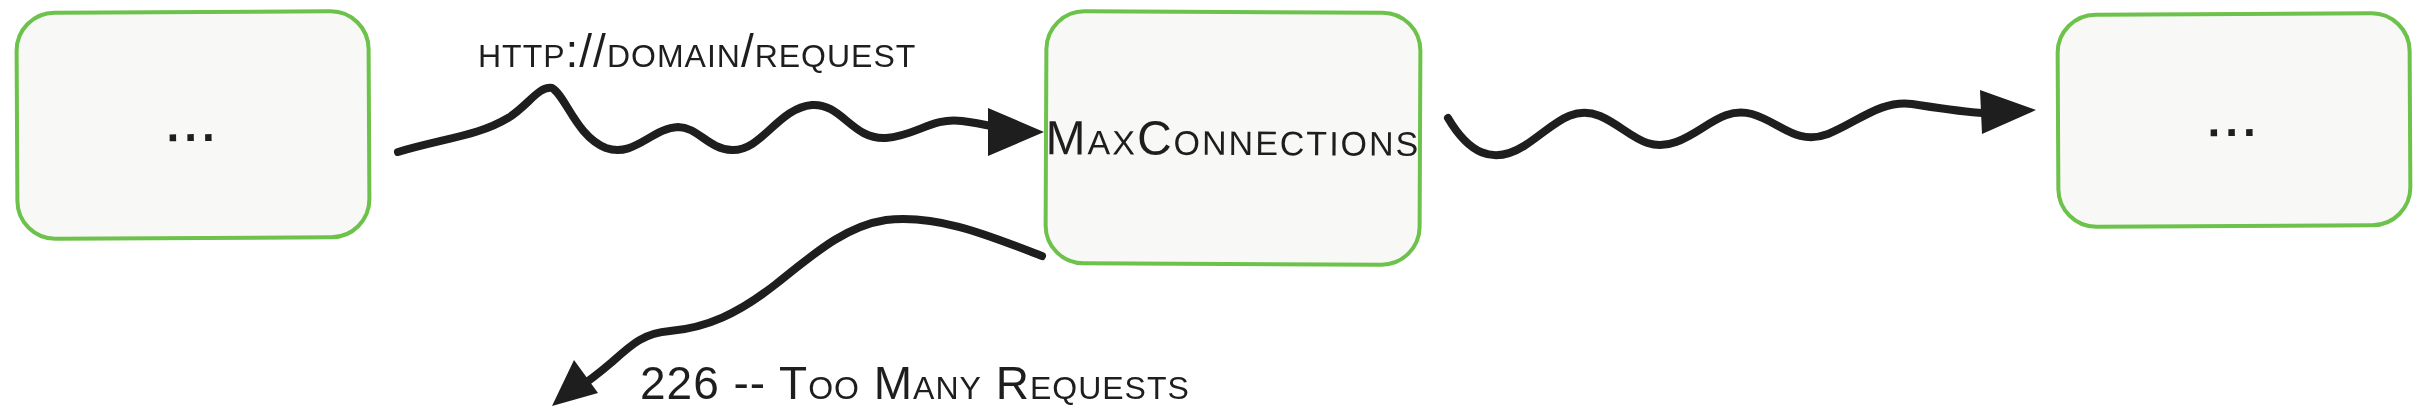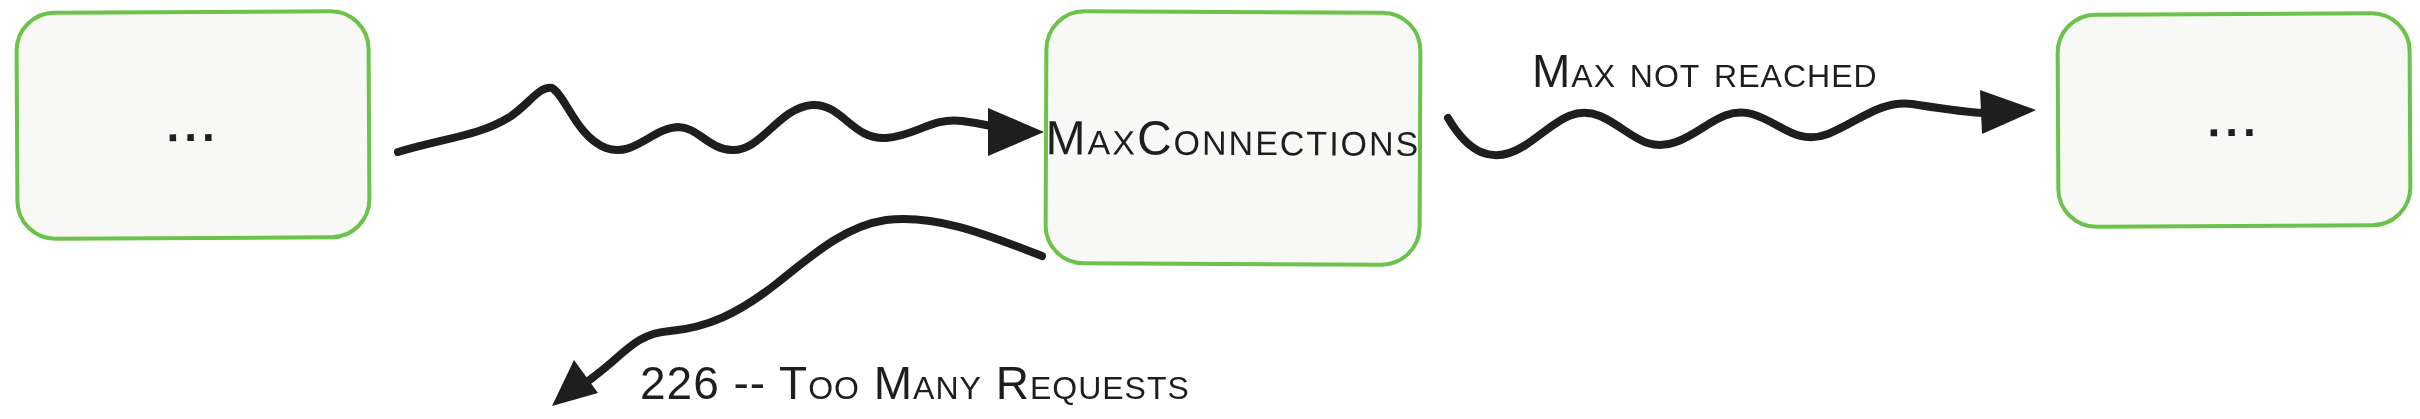--- a/index.html
+++ b/index.html
@@ -114,19 +114,19 @@
   </div>
 
   <div class="node tilt-b" style="left:1044px; top:10px; width:378px; height:256px;">
     <span class="node-label">MaxConnections</span>
   </div>
 
   <div class="node tilt-a" style="left:2056px; top:12px; width:356px; height:216px;">
     <span class="dots">...</span>
   </div>
 
+  <div class="edge-label" style="left:478px; top:24px;">http://domain/request</div>
 
-  <div class="edge-label" style="left:1532px; top:44px;">Max not reached</div>
 
 
   <div class="edge-label" style="left:640px; top:356px;">226 -- Too Many Requests</div>
 
 </div>
 
 </body></html>

